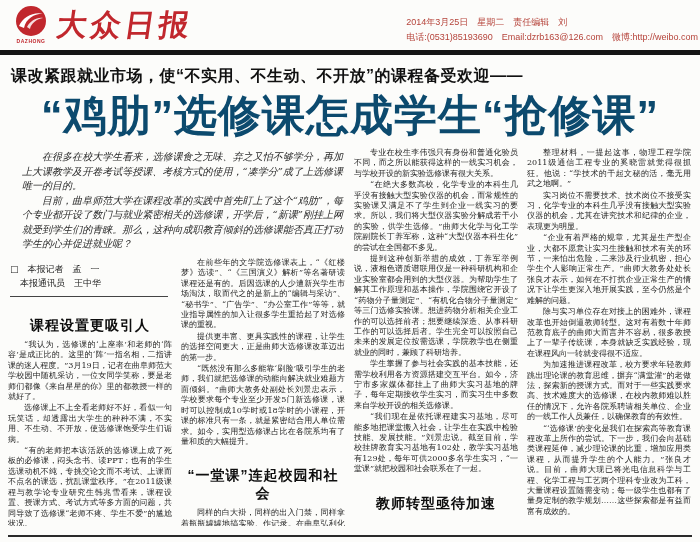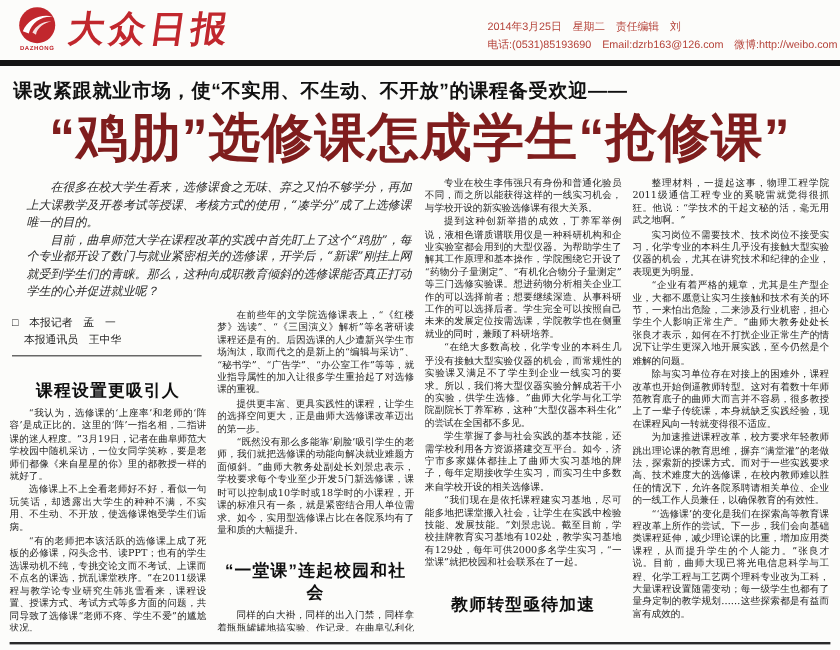--- a/index.html
+++ b/index.html
@@ -18,37 +18,37 @@
   .brand-title{font-size:30px;font-weight:bold;color:#c1272d;
     transform:skewX(-8deg);letter-spacing:4px;line-height:34px;}
   .mast-meta{padding:10px 0 0;white-space:nowrap;
     font-family:"Liberation Sans",sans-serif;color:#b5433a;
     font-size:9px;line-height:15px;overflow:hidden;max-width:420px;}
   .bar{height:5px;background:#151515;}
   
   .kicker{font-family:"Liberation Sans",sans-serif;font-weight:bold;
     font-size:16px;color:#111;margin:11px 0 0 11px;letter-spacing:.5px;}
   .main-title{font-family:"Liberation Sans",sans-serif;font-weight:900;
-    font-size:43px;color:#7f1d1d;text-align:center;letter-spacing:1px;
+    font-size:43px;color:#0c4a6e;text-align:center;letter-spacing:1px;
     margin:3px 0 0;line-height:50px;}
   
   .body-area{display:flex;gap:9px;padding:8px 8px 0;height:378px;
     box-sizing:content-box;overflow:hidden;}
   .half{width:337px;flex:none;display:flex;flex-direction:column;overflow:hidden;align-items:flex-end;}
   .col{width:164px;flex:none;overflow:hidden;}
   .two-cols{display:flex;gap:9px;flex:1;overflow:hidden;margin-top:4px;}
   .intro{height:104px;overflow:hidden;padding:2px 2px 0 14px;}
   .intro .para{font-size:10px;line-height:14.5px;font-style:italic;color:#2a2a2a;
     text-indent:2em;margin:0;text-align:justify;}
   .para{font-size:8px;line-height:10.4px;margin:0 0 1px;text-indent:2em;
     text-align:justify;color:#242424;}
   .col-head{font-family:"Liberation Sans",sans-serif;font-weight:bold;
     font-size:14px;color:#0e0e0e;text-align:center;margin:20px 0 5px;letter-spacing:1px;}
   .byline{font-size:9px;color:#222;margin:2px 4px 18px 2px;padding:2px 0 6px;
-    border-bottom:1.5px solid #444;line-height:14px;font-family:Liberation Serif, serif;}
+    border-bottom:1.5px solid #444;line-height:14px;}
   .byline-l2{padding-left:10px;}
   .bottom-rule{position:absolute;left:8px;right:8px;bottom:5px;
     border-top:2px solid #2a2a2a;}
 </style>
 </head>
 <body>
 
 <div class="page">
 
   <div class="masthead">
@@ -98,22 +98,22 @@
             <p class="para">提供更丰富、更具实践性的课程，让学生的选择空间更大，正是曲师大选修课改革迈出的第一步。</p>
             <p class="para">“既然没有那么多能靠‘刷脸’吸引学生的老师，我们就把选修课的动能向解决就业难题方面倾斜。”曲师大教务处副处长刘景忠表示，学校要求每个专业至少开发5门新选修课，课时可以控制成10学时或18学时的小课程，开课的标准只有一条，就是紧密结合用人单位需求。如今，实用型选修课占比在各院系均有了量和质的大幅提升。</p>
             <h3 class="col-head">“一堂课”连起校园和社会</h3>
             <p class="para">同样的白大褂，同样的出入门禁，同样拿着瓶瓶罐罐地搞实验、作记录。在曲阜弘利化工有限公司的实验室，曲师大2011级材料化学</p>
           </div>
       </div>
     </div>
 
     <div class="col">
         <p class="para">专业在校生李伟强只有身份和普通化验员不同，而之所以能获得这样的一线实习机会，与学校开设的新实验选修课有很大关系。</p>
+        <p class="para">“在绝大多数高校，化学专业的本科生几乎没有接触大型实验仪器的机会，而常规性的实验课又满足不了学生到企业一线实习的要求。所以，我们将大型仪器实验分解成若干小的实验，供学生选修。”曲师大化学与化工学院副院长丁养军称，这种“大型仪器本科生化”的尝试在全国都不多见。</p>
         <p class="para">提到这种创新举措的成效，丁养军举例说，液相色谱质谱联用仪是一种科研机构和企业实验室都会用到的大型仪器。为帮助学生了解其工作原理和基本操作，学院围绕它开设了“药物分子量测定”、“有机化合物分子量测定”等三门选修实验课。想进药物分析相关企业工作的可以选择前者；想要继续深造、从事科研工作的可以选择后者。学生完全可以按照自己未来的发展定位按需选课，学院教学也在侧重就业的同时，兼顾了科研培养。</p>
-        <p class="para">“在绝大多数高校，化学专业的本科生几乎没有接触大型实验仪器的机会，而常规性的实验课又满足不了学生到企业一线实习的要求。所以，我们将大型仪器实验分解成若干小的实验，供学生选修。”曲师大化学与化工学院副院长丁养军称，这种“大型仪器本科生化”的尝试在全国都不多见。</p>
         <p class="para">学生掌握了参与社会实践的基本技能，还需学校利用各方资源搭建交互平台。如今，济宁市多家媒体都挂上了曲师大实习基地的牌子，每年定期接收学生实习，而实习生中多数来自学校开设的相关选修课。</p>
         <p class="para">“我们现在是依托课程建实习基地，尽可能多地把课堂搬入社会，让学生在实践中检验技能、发展技能。”刘景忠说。截至目前，学校挂牌教育实习基地有102处，教学实习基地有129处，每年可供2000多名学生实习，“一堂课”就把校园和社会联系在了一起。</p>
         <h3 class="col-head">教师转型亟待加速</h3>
       </div>
     <div class="col">
         <p class="para">整理材料，一提起这事，物理工程学院2011级通信工程专业的奚晓雷就觉得很抓狂。他说：“学技术的干起文秘的活，毫无用武之地啊。”</p>
         <p class="para">实习岗位不需要技术、技术岗位不接受实习，化学专业的本科生几乎没有接触大型实验仪器的机会，尤其在讲究技术和纪律的企业，表现更为明显。</p>
         <p class="para">“企业有着严格的规章，尤其是生产型企业，大都不愿意让实习生接触和技术有关的环节，一来怕出危险，二来涉及行业机密，担心学生个人影响正常生产。”曲师大教务处处长张良才表示，如何在不打扰企业正常生产的情况下让学生更深入地开展实践，至今仍然是个难解的问题。</p>
         <p class="para">除与实习单位存在对接上的困难外，课程改革也开始倒逼教师转型。这对有着数十年师范教育底子的曲师大而言并不容易，很多教授上了一辈子传统课，本身就缺乏实践经验，现在课程风向一转就变得很不适应。</p>
         <p class="para">为加速推进课程改革，校方要求年轻教师跳出理论课的教育思维，摒弃“满堂灌”的老做法，探索新的授课方式。而对于一些实践要求高、技术难度大的选修课，在校内教师难以胜任的情况下，允许各院系聘请相关单位、企业的一线工作人员兼任，以确保教育的有效性。</p>

